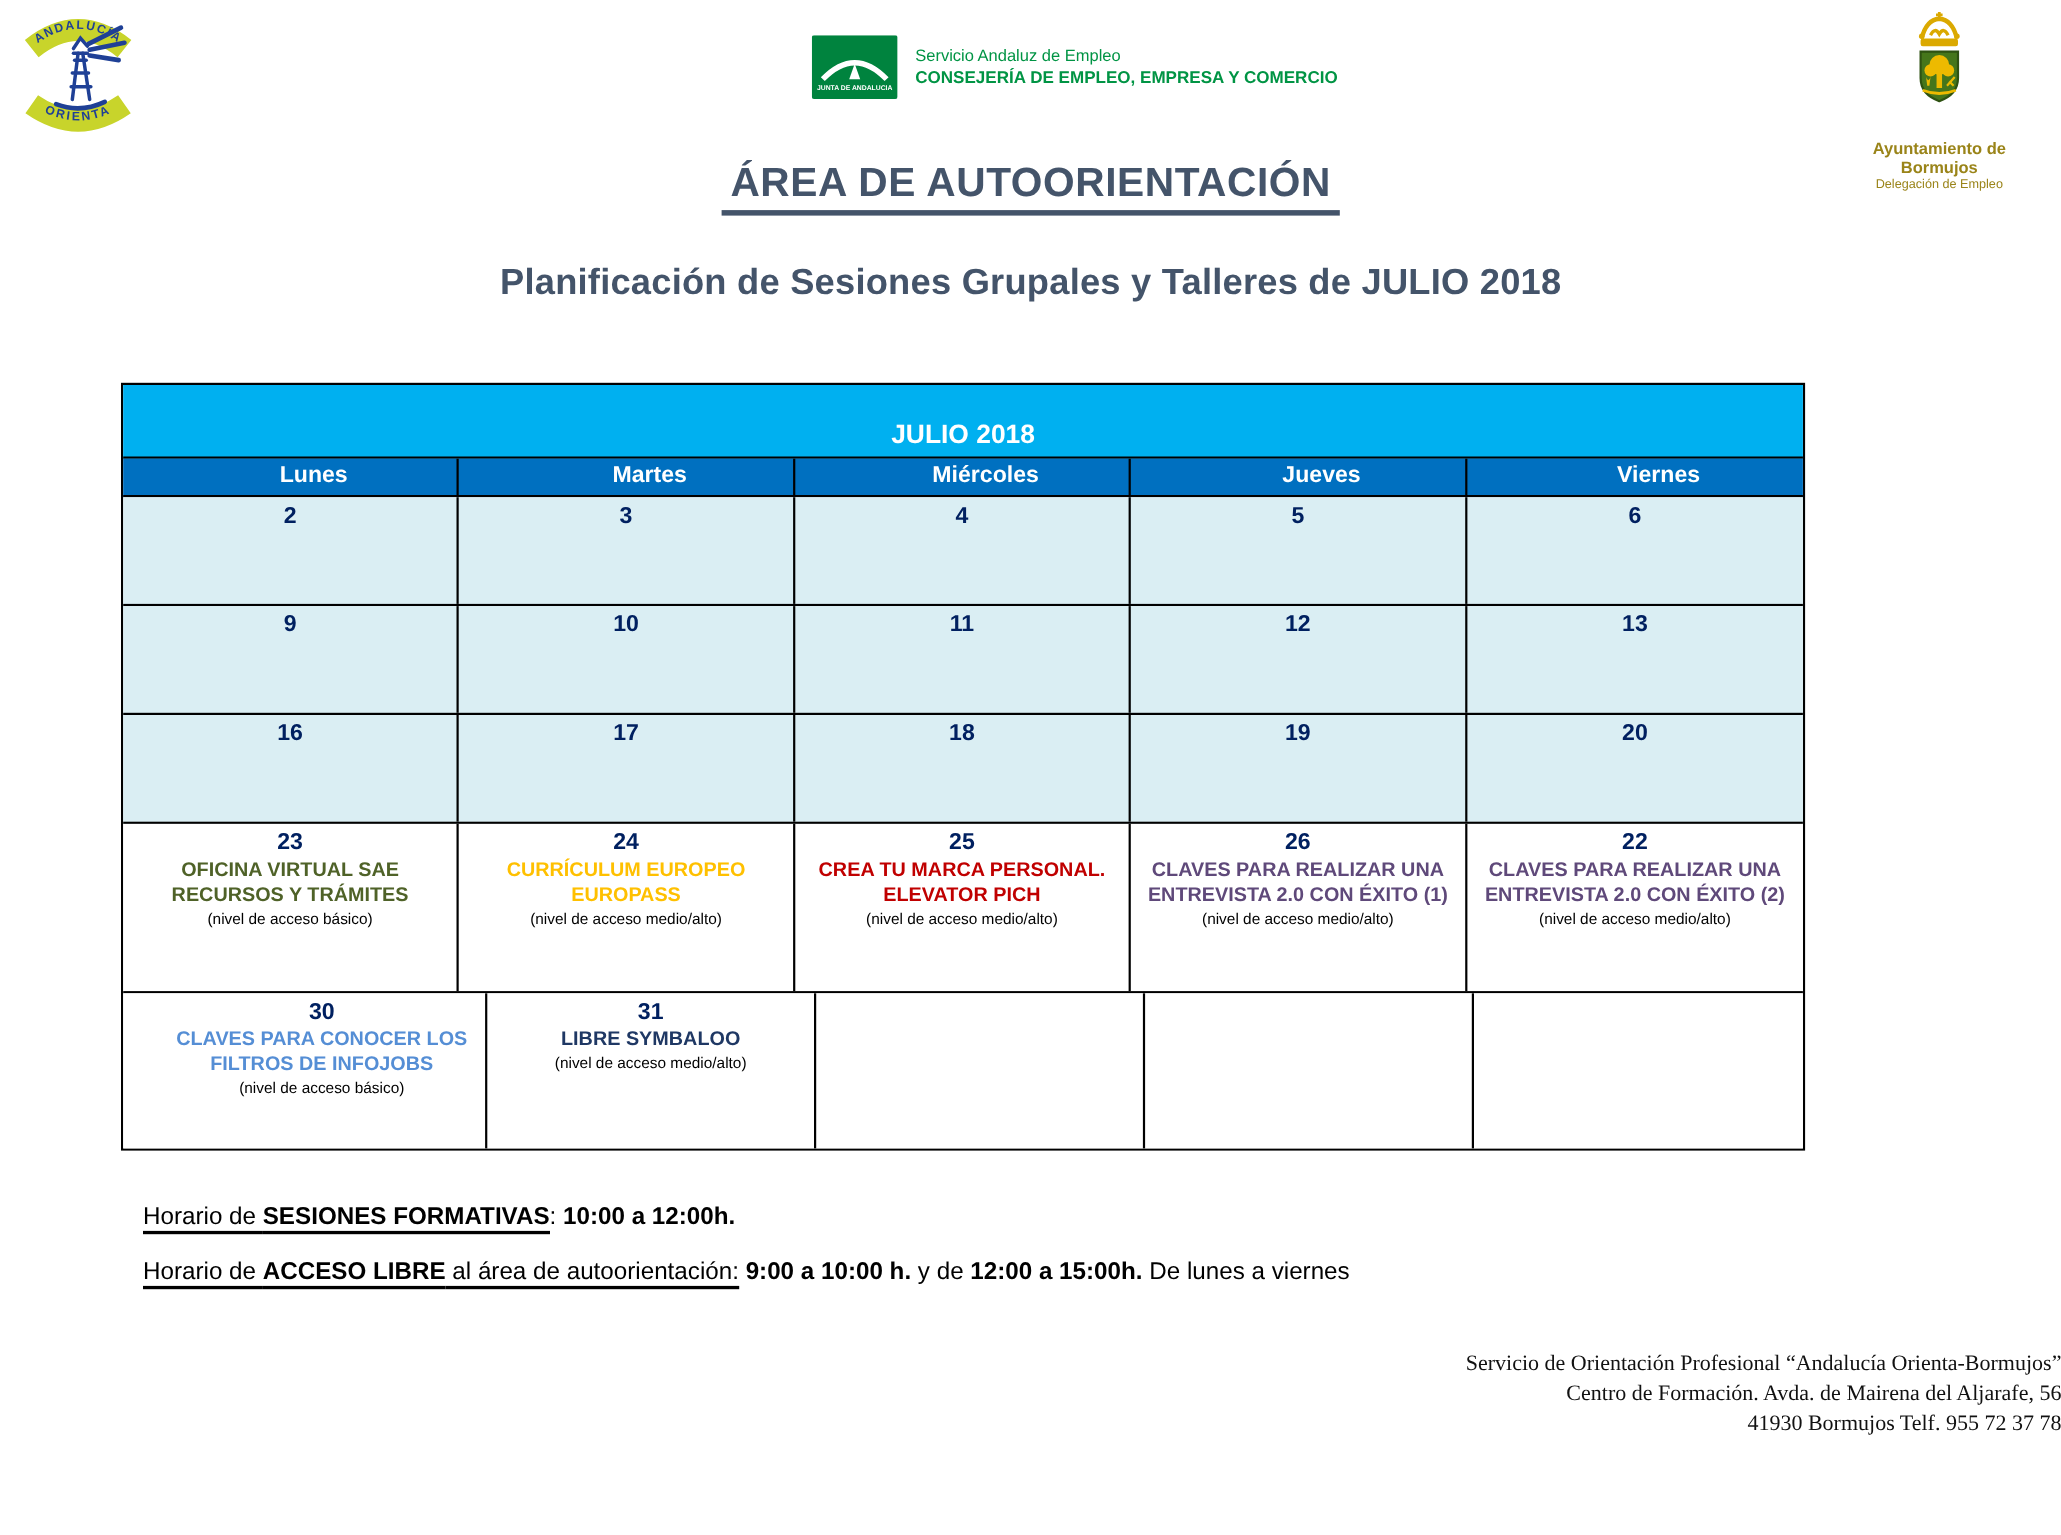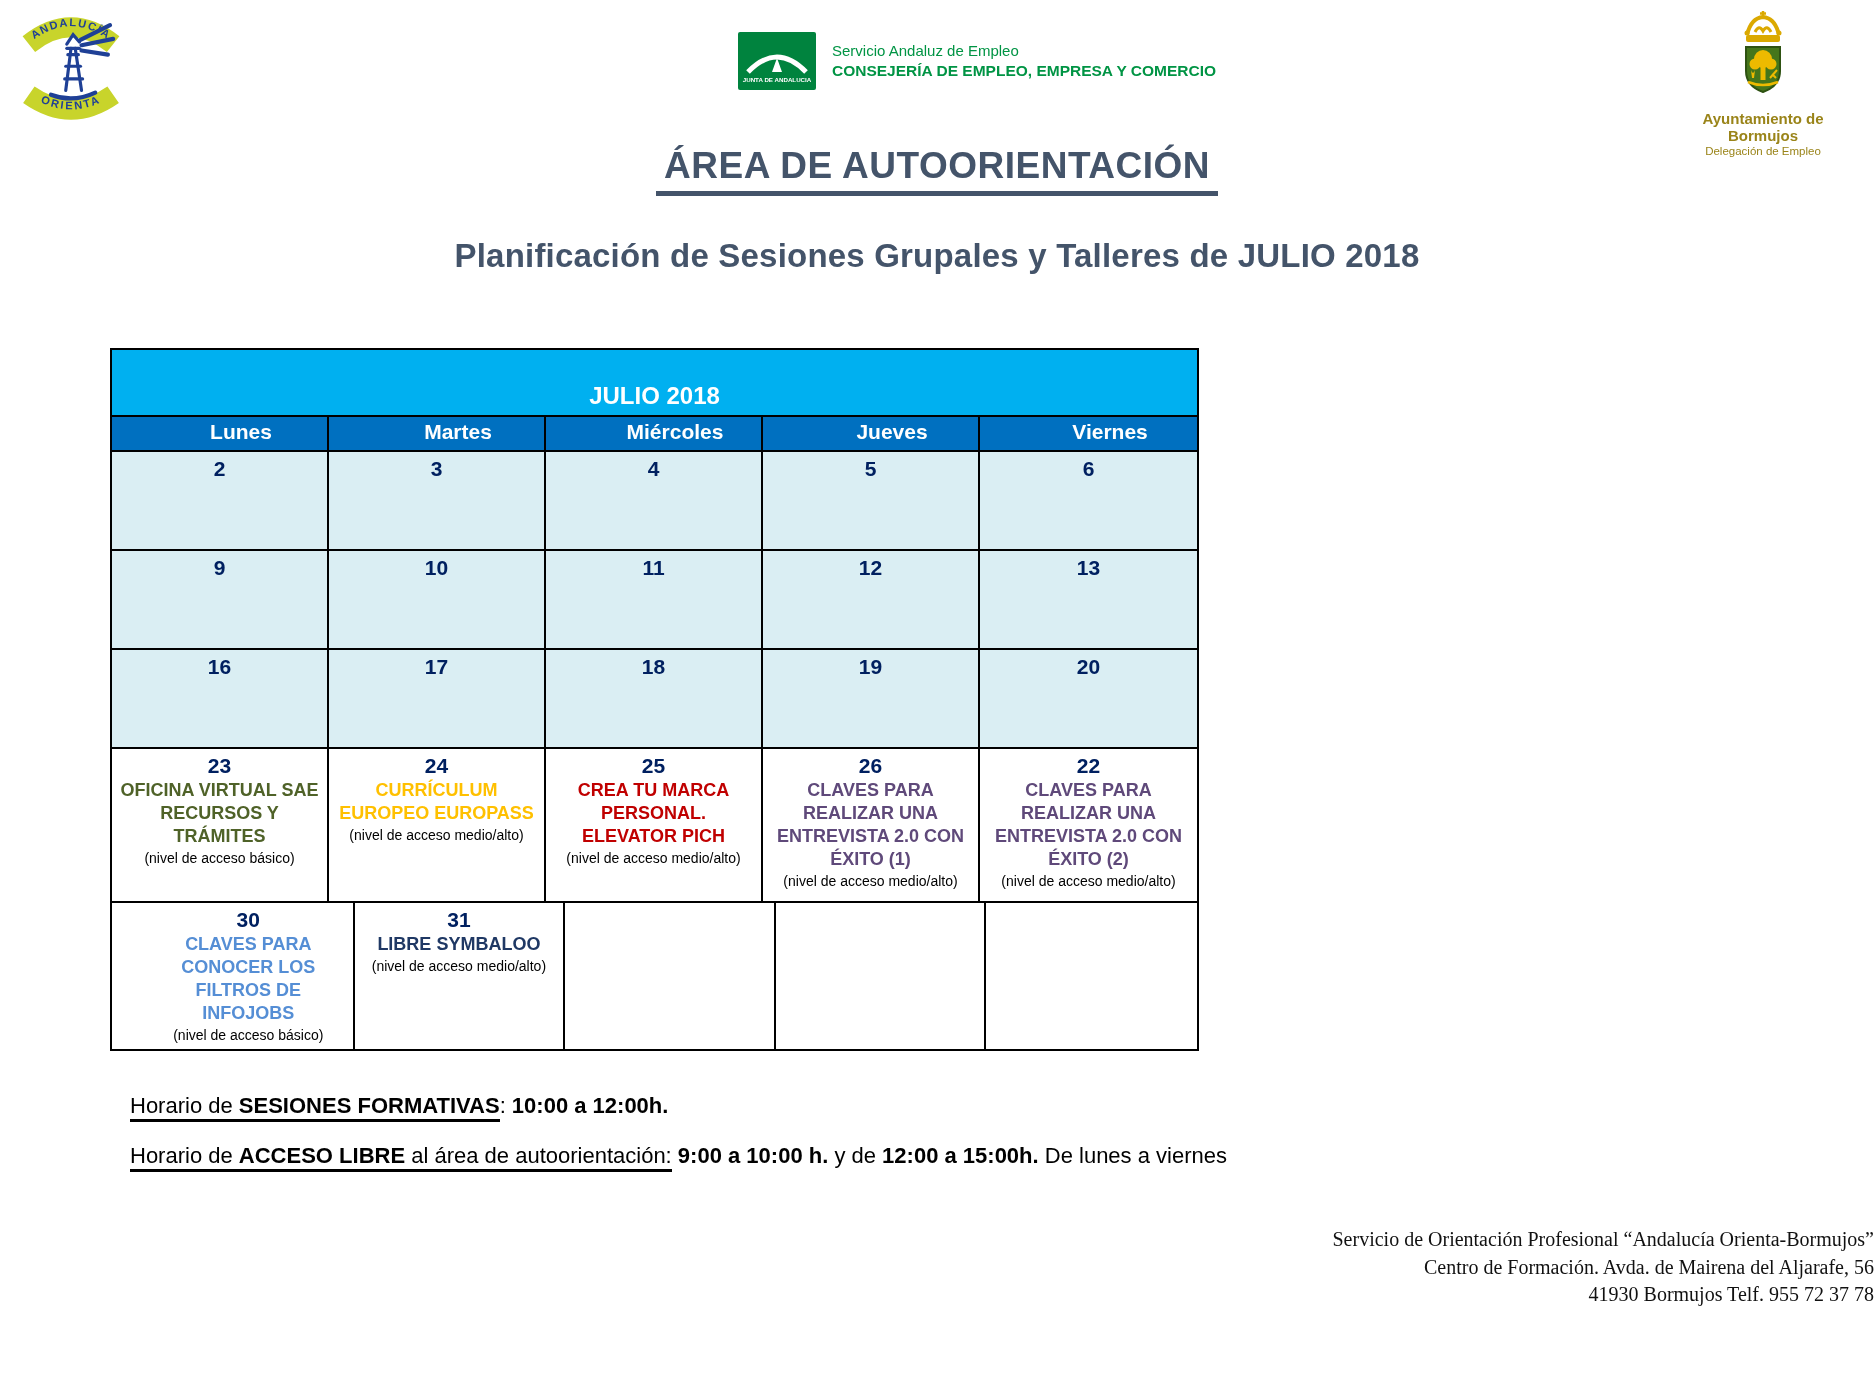--- a/index.html
+++ b/index.html
@@ -7,34 +7,34 @@
     width:1874px;height:1395px;position:relative;background:#ffffff;
     font-family:"Liberation Sans","DejaVu Sans",sans-serif;color:#000;
     overflow:hidden;
   }
   
   .logo-left{position:absolute;left:16px;top:2px;width:110px;height:118px;}
   .logo-center{position:absolute;left:738px;top:32px;display:flex;align-items:center;gap:16px;}
   .junta-text-line1{font-size:15px;color:#009444;line-height:1.25;}
   .junta-text-line2{font-size:15.5px;color:#009444;font-weight:bold;line-height:1.25;}
   .logo-right{position:absolute;left:1678px;top:4px;width:170px;text-align:center;}
-  .bormujos-line1{font-size:15px;font-weight:bold;color:#9A8419;margin-top:2px;}
+  .bormujos-line1{font-size:15px;font-weight:bold;color:#9A8419;margin-top:18px;}
   .bormujos-line2{font-size:11.5px;color:#9A8419;margin-top:1px;}
   
   .page-title{position:absolute;top:124px;left:0;width:100%;text-align:center;}
   .page-title span{
     display:inline-block;font-size:37px;font-weight:bold;color:#44546A;
     letter-spacing:.5px;border-bottom:5px solid #44546A;padding:0 8px 4px;
   }
   .page-subtitle{
     position:absolute;top:210px;left:0;width:100%;text-align:center;
     font-size:33px;font-weight:bold;color:#44546A;letter-spacing:.2px;
   }
   
-  .cal{position:absolute;left:110px;top:348px;width:1089px;border:2px solid #000;box-sizing:border-box;background:#fff;}
+  .cal{position:absolute;left:110px;top:348px;width:1531px;border:2px solid #000;box-sizing:border-box;background:#fff;}
   .cal-caption{
     height:60px;background:#00B0F0;color:#fff;font-weight:bold;font-size:24px;
     display:flex;align-items:flex-end;justify-content:center;padding-bottom:5px;
     border-bottom:2px solid #000;
   }
   .cal-days{display:grid;grid-template-columns:repeat(5,1fr);background:#0070C0;border-bottom:2px solid #000;}
   .cal-dayhead{
     color:#fff;font-weight:bold;font-size:21px;text-align:center;
     padding:3px 0 6px;border-right:2px solid #000;margin-left:43px;
   }

